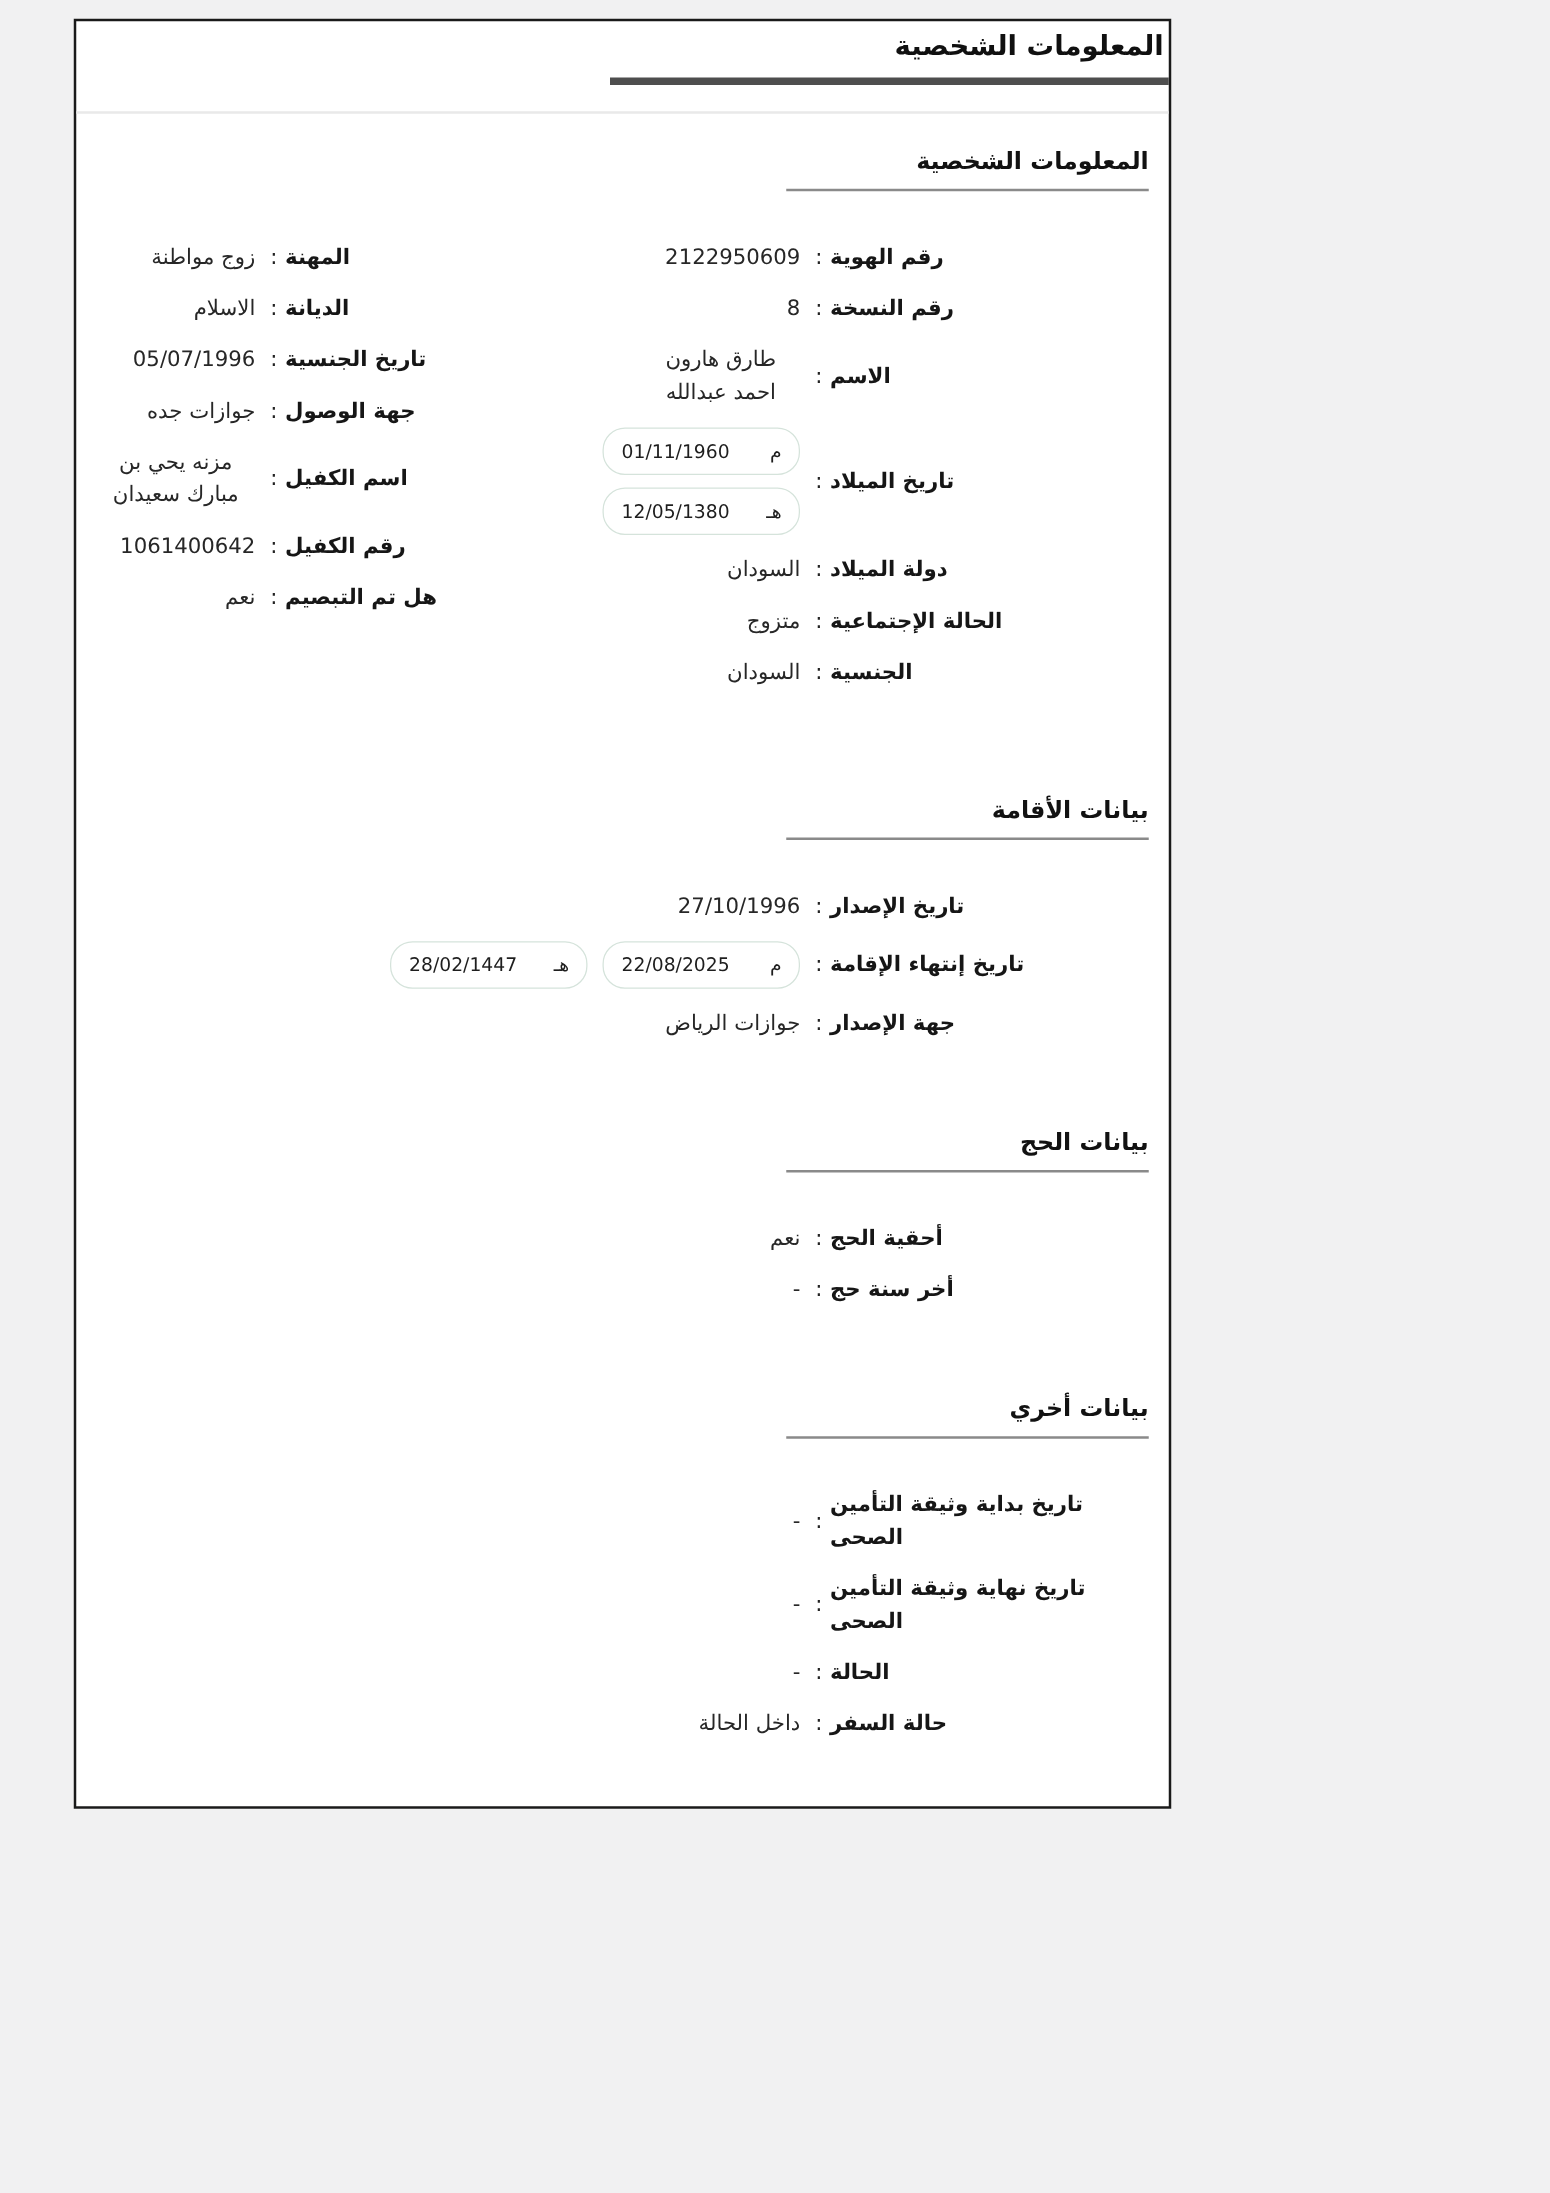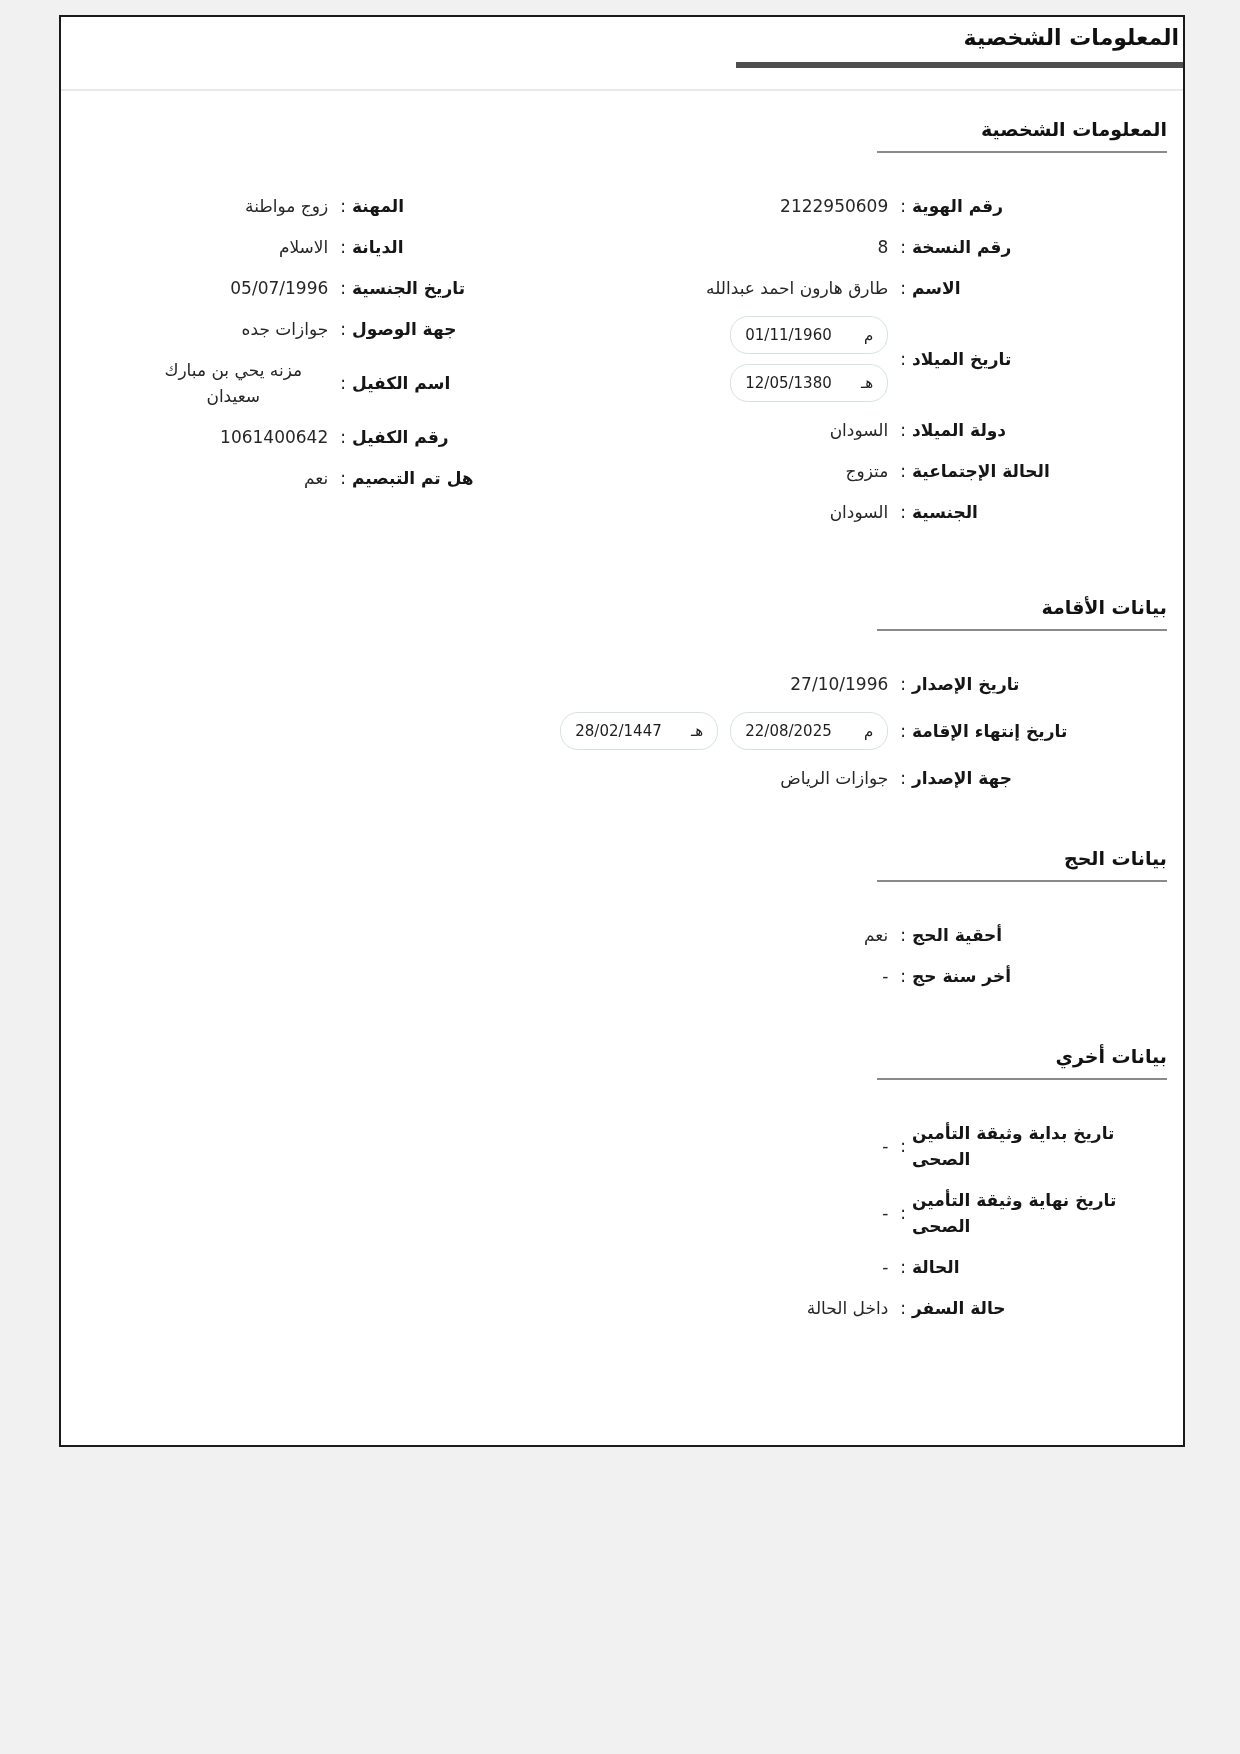--- a/index.html
+++ b/index.html
@@ -8,32 +8,32 @@
   }
   *{box-sizing:border-box;}
   html,body{margin:0;padding:0;}
   body{
     width:1240px;height:1754px;position:relative;
     background:var(--page_background);
     font-family:"DejaVu Sans",sans-serif;
     direction:rtl;color:var(--text);
   }
   .card{
-    position:absolute;left:59px;top:15px;width:1126px;height:1432px;
+    position:absolute;left:59px;top:15px;width:878px;height:1432px;
     background:#ffffff;border:2px solid var(--card_border);
   }
   .main-title{
     padding:6px 4px 0 0;font-size:22px;font-weight:bold;color:#101010;
     text-align:right;line-height:30px;
   }
   .title-rule{height:6px;background:var(--title_rule);width:447px;margin-top:9px;}
   .head-divider{height:2px;background:#e9e9e9;margin-top:21px;}
   .content{padding:26px 16px 0 16px;}
   section{display:block;}
-  section + section{margin-top:55px;}
+  section + section{margin-top:70px;}
   .sec-title{margin:0;font-size:19px;font-weight:bold;color:#121212;line-height:25px;text-align:right;}
   .sec-underline{height:2px;background:var(--section_rule);width:290px;margin-top:9px;}
   .sec-body{padding-top:40px;}
   .two-col{display:flex;gap:30px;}
   .col{flex:1 1 0;min-width:0;}
   .row{display:flex;align-items:center;margin-bottom:15px;font-size:17px;line-height:26px;}
   .lbl{width:255px;flex-shrink:0;font-weight:bold;color:#161616;text-align:left;}
   .colon{flex-shrink:0;margin:0 6px 0 12px;color:#222222;}
   .val{min-width:0;color:#272727;text-align:center;}
   .two-col .val{max-width:190px;}

